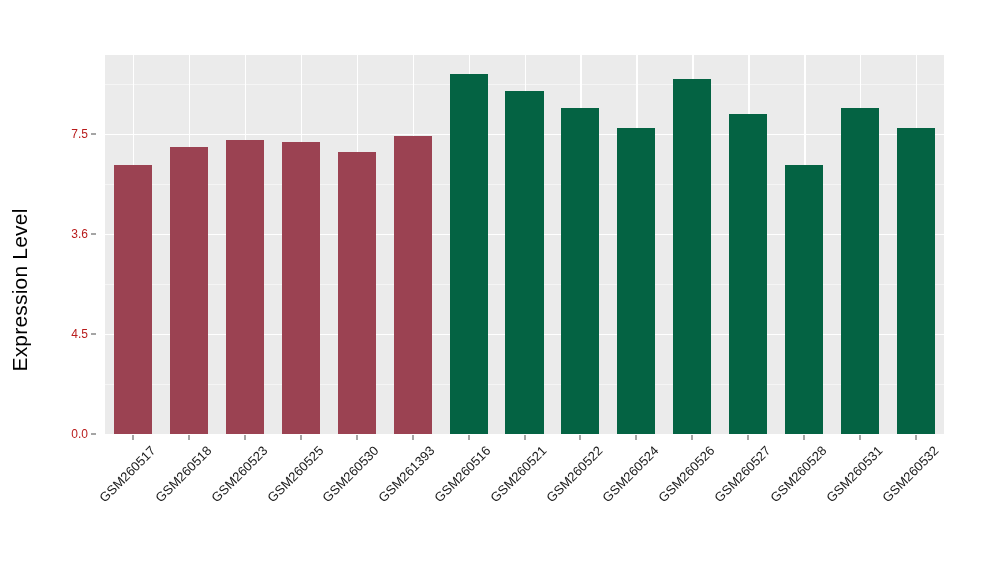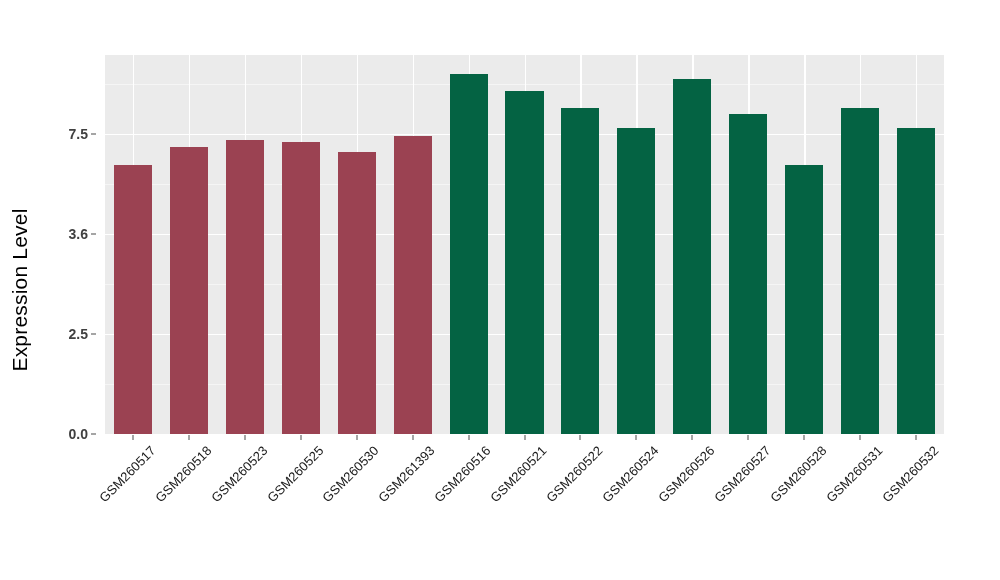--- a/index.html
+++ b/index.html
@@ -19,22 +19,22 @@
     transform-origin: 0 0;
     transform: rotate(-90deg) translate(-580px, 0px);
     display:flex;align-items:center;justify-content:center;
     font-size:21px;color:#000000;
     letter-spacing:0.2px;
   }
   #y-ticks{position:absolute;left:0;top:0;width:100px;height:580px;}
   #y-ticks .tick{
     position:absolute;right:12px;
     transform:translateY(-50%);
-    font-size:14px;color:#404040;
-    text-align:right;white-space:nowrap;font-weight:bold;
+    font-size:12px;color:#b91c1c;
+    text-align:right;white-space:nowrap;
   }
   #y-ticks .tickmark{
     position:absolute;right:4px;width:5px;height:1px;background:#4d4d4d;
     transform:translateY(-50%);
   }
 
   
   #panel{
     position:absolute;
     left:105px; top:55px;
@@ -72,21 +72,21 @@
 </head>
 <body>
 
 <div id="figure">
 
   <div id="y-axis-title">Expression Level</div>
 
   <div id="y-ticks">
       <div class="tick" style="top: 434px;">0.0</div>
       <div class="tickmark" style="top: 434px;"></div>
-      <div class="tick" style="top: 334px;">2.5</div>
+      <div class="tick" style="top: 334px;">4.5</div>
       <div class="tickmark" style="top: 334px;"></div>
       <div class="tick" style="top: 234px;">3.6</div>
       <div class="tickmark" style="top: 234px;"></div>
       <div class="tick" style="top: 134px;">7.5</div>
       <div class="tickmark" style="top: 134px;"></div>
     </div>
 
   <div id="panel">
     <div id="gridlines">
         <div class="grid-minor-h" style="top: 329px;"></div>

